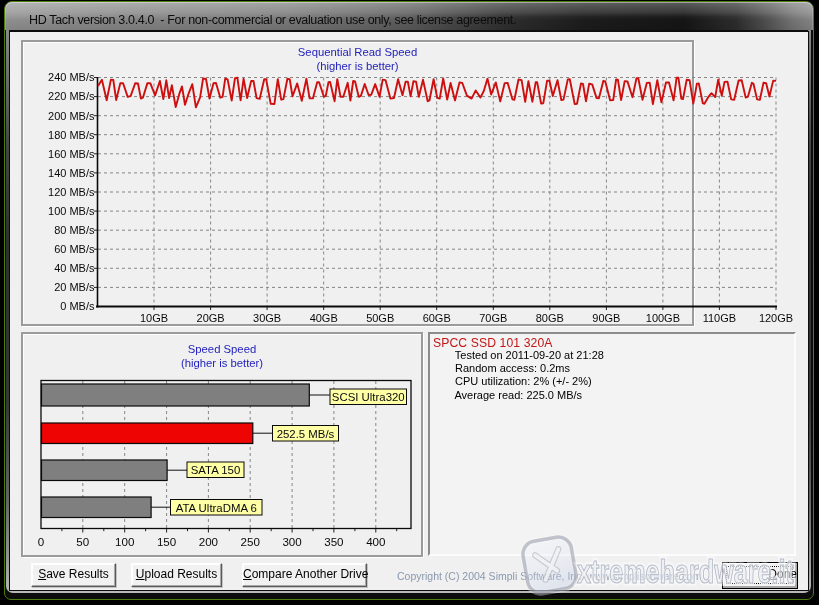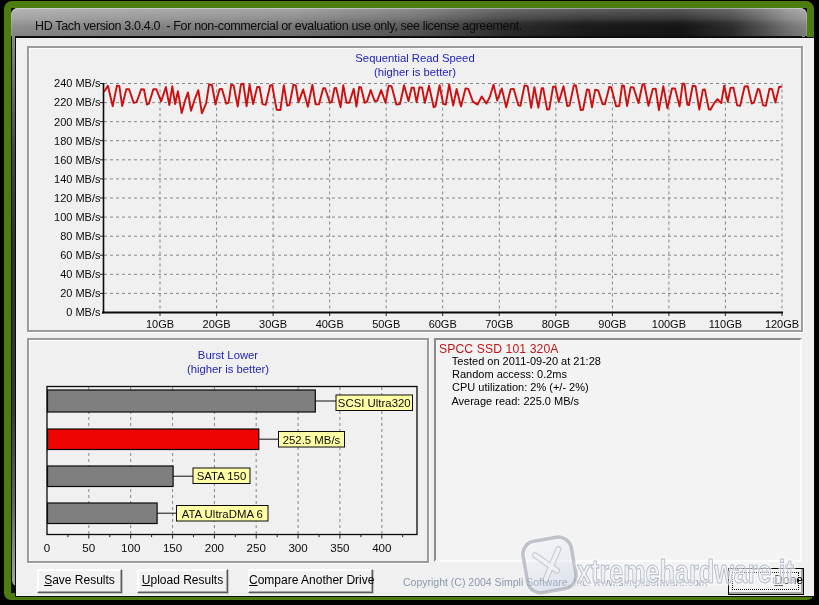--- a/index.html
+++ b/index.html
@@ -1,25 +1,25 @@
 <!DOCTYPE html>
 <html><head><meta charset="utf-8"><title>HD Tach</title><style>
 *{margin:0;padding:0;box-sizing:border-box}
 html,body{width:819px;height:605px;background:#000;overflow:hidden;font-family:"Liberation Sans",sans-serif}
-#win{position:absolute;left:4px;top:1px;width:810px;height:599px;border-radius:8px 8px 7px 7px;background:#0c0c0c;border:7px solid #4d7c0f}
+#win{position:absolute;left:4px;top:1px;width:810px;height:599px;border-radius:8px 8px 7px 7px;background:#0c0c0c;border:1px solid #4d7c0f}
 #ring{position:absolute;inset:0 2.5px 6.5px 1px;border-radius:7px;background:linear-gradient(to bottom,#9a9a9a 0px,#787878 55px,#454545 145px,#2f2f2f 245px,#373737 400px,#666666 500px,#989898 560px,#bababa 592px)}
 #ringmask{position:absolute;inset:2px 5px 9px 3.5px;border-radius:5px;background:#0e0e0e}
 #title{position:absolute;left:0;top:0;right:0;height:28px;z-index:2;border-radius:7px 7px 0 0;
 background:linear-gradient(to right,#969696 0%,#8d8d8d 10%,#7d7d7d 35%,#5e5e5e 50%,#303030 62%,#1d1d1d 72%,#161616 84%,#2f2f2f 90.5%,#565656 94.5%,#787878 97.5%,#8a8a8a 100%);box-shadow:inset 0 1px 0 rgba(235,235,235,0.45),inset 1px 0 0 rgba(210,210,210,0.3),inset -1px 0 0 rgba(210,210,210,0.3);}
 #title:before{content:"";position:absolute;inset:0;border-radius:7px 7px 0 0;
 background:linear-gradient(to bottom,rgba(255,255,255,0.30) 0%,rgba(255,255,255,0.14) 38%,rgba(255,255,255,0.03) 52%,rgba(0,0,0,0.05) 65%,rgba(0,0,0,0.12) 100%);}
 #title span{position:absolute;left:24px;top:11px;font-size:12.5px;letter-spacing:-0.35px;color:#0c0c0c;white-space:pre;z-index:2}
 #client{position:absolute;left:4px;top:29px;width:800px;height:560px;background:#f0f0f0;border:1px solid #0c0c0c;z-index:3}
 .gbox{position:absolute;border:2px solid #9b9b9b;box-shadow:1px 1px 0 rgba(255,255,255,0.95), inset 1px 1px 0 rgba(255,255,255,0.9)}
-#gtop{left:11px;top:8px;width:776px;height:286px}
+#gtop{left:11px;top:8px;width:673px;height:286px}
 #gburst{left:11px;top:300px;width:402px;height:225px}
 #panel{position:absolute;left:418px;top:300px;width:368px;height:224px;background:#f3f3f3;border:2px solid;border-color:#8b8b8b #fcfcfc #fcfcfc #8b8b8b}
 .ctitle{position:absolute;left:0;width:100%;text-align:center;font-size:11.3px;color:#2323bd}
 #gtop svg,#gburst svg{position:absolute;left:0;top:0}
 #ptitle{position:absolute;left:3px;top:2px;font-size:12.2px;font-weight:normal;color:#c31616;letter-spacing:0.1px}
 .pline{position:absolute;font-size:11px;color:#000;line-height:13.2px;white-space:pre}
 .btn{position:absolute;height:24px;white-space:nowrap;background:#f1f1f1;border:1px solid;border-color:#fdfdfd #5a5a5a #5a5a5a #fdfdfd;box-shadow:inset -1px -1px 0 #a8a8a8, inset 1px 1px 0 #fff, 1px 1px 0 rgba(0,0,0,0.18);font-size:12px;color:#000;text-align:center;line-height:21.5px}
 #done{position:absolute;left:712px;top:530px;width:76px;height:27px;background:#f1f1f1;border:1px solid #000;box-shadow:inset -2px -2px 0 #a8a8a8, inset 1px 1px 0 #fff}
 #done .foc{position:absolute;left:3px;top:3px;right:4px;bottom:4px;border:1px dotted #000}
 #done .txt{position:absolute;width:100%;top:4px;text-align:right;font-size:12px}
@@ -111,21 +111,21 @@
           <text x="606.4" y="321" text-anchor="middle" class="t">90GB</text>
           <text x="662.9" y="321" text-anchor="middle" class="t">100GB</text>
           <text x="719.4" y="321" text-anchor="middle" class="t">110GB</text>
           <text x="776.0" y="321" text-anchor="middle" class="t">120GB</text>
 <line x1="97.5" y1="76.5" x2="97.5" y2="307" stroke="#0a0a0a" stroke-width="1.6"></line>
 <line x1="96" y1="306" x2="777" y2="306" stroke="#0a0a0a" stroke-width="1.9"></line>
 <path d="M98.0 85.6L101.9 79.3L106.7 99.7L110.9 79.1L113.3 79.5L116.2 99.6L120.3 82.6L123.1 82.8L127.7 96.4L130.6 95.6L135.2 82.7L138.0 83.0L140.9 98.1L142.9 97.2L147.4 82.6L150.3 82.7L155.1 94.9L159.9 80.5L163.3 98.5L166.3 79.8L169.1 97.5L171.9 84.8L175.7 106.5L179.3 93.4L182.0 85.9L185.0 104.3L188.7 92.8L192.3 83.7L195.9 106.8L200.1 96.9L203.1 78.0L206.0 78.5L209.5 98.0L213.5 82.8L216.0 82.5L220.3 97.2L222.6 96.3L225.2 78.1L227.6 78.9L231.7 100.0L235.0 77.6L237.4 77.3L240.6 99.8L243.6 78.2L247.1 97.5L251.2 80.4L253.5 80.5L256.6 97.6L259.7 98.4L264.2 78.8L266.2 78.8L270.7 103.3L274.4 103.6L277.8 78.6L281.2 99.2L283.4 98.6L287.4 78.2L289.8 79.0L292.5 95.9L297.2 82.9L301.8 100.3L306.4 78.1L309.6 97.9L312.9 97.9L317.2 81.8L319.1 81.8L323.9 96.2L325.8 95.3L328.5 81.6L330.1 81.4L334.6 100.7L337.3 78.7L340.5 96.2L343.3 96.3L347.7 82.3L350.4 100.0L353.2 80.5L355.1 81.0L358.7 96.3L360.9 95.4L364.7 83.5L368.6 94.5L371.3 94.2L375.2 83.6L379.5 96.3L382.7 79.1L385.5 79.6L390.4 98.1L394.0 97.5L398.1 78.7L402.5 94.7L405.6 81.1L407.9 81.3L410.6 95.9L413.4 80.8L416.1 81.2L418.8 96.4L423.0 79.2L427.7 100.7L429.5 99.8L433.6 78.7L437.2 97.3L439.7 98.1L443.2 78.0L447.2 99.1L450.6 82.5L455.0 99.9L459.5 81.9L462.3 82.5L466.9 95.1L471.6 98.1L475.7 89.9L480.4 97.1L483.8 90.5L487.5 78.1L491.2 94.0L495.8 81.9L500.2 100.9L504.7 82.6L507.7 82.4L512.4 98.8L514.4 99.3L518.5 79.0L521.6 79.6L525.2 101.3L528.4 80.6L532.4 101.2L535.7 81.7L537.2 81.8L541.1 103.0L543.3 102.7L547.1 80.2L549.5 80.2L552.8 95.5L557.5 79.7L561.3 99.5L563.5 99.1L567.8 78.9L569.8 78.7L574.7 103.6L577.0 103.2L581.0 82.9L583.0 83.5L586.0 100.8L589.2 83.2L592.2 83.9L596.6 97.6L598.9 97.8L603.4 80.3L605.3 81.0L610.1 99.8L613.2 99.6L616.1 79.0L617.9 79.2L621.1 99.6L624.7 80.6L627.5 81.0L632.5 96.7L636.5 77.6L638.3 77.7L642.5 99.3L646.8 82.4L649.7 82.2L652.9 103.7L657.3 79.7L661.4 101.9L666.0 82.0L669.0 82.0L673.6 99.9L676.6 77.2L678.4 77.2L681.3 98.0L683.0 98.6L686.7 79.3L689.6 79.8L693.3 103.2L696.9 83.1L698.8 82.9L702.8 102.7L704.4 103.3L708.2 96.7L711.5 92.7L715.2 96.6L718.2 79.2L721.8 95.2L724.5 81.4L727.5 81.3L731.2 98.9L734.2 99.2L738.6 80.0L741.7 79.7L745.7 97.1L748.0 96.1L751.9 82.3L753.4 83.0L757.1 98.9L759.9 99.3L763.5 82.2L766.1 82.6L769.4 96.1L773.2 80.1L776 80.4" fill="none" stroke="#cd0f0f" stroke-width="1.9" stroke-linejoin="round"></path>
 </svg>
     </div>
     <div id="gburst" class="gbox">
-      <div class="ctitle" style="top:9px">Burst Lower</div>
+      <div class="ctitle" style="top:9px">Speed Speed</div>
       <div class="ctitle" style="top:23px">(higher is better)</div>
       <svg id="svgburst" viewBox="23 333 398 221" width="398" height="221">
 <style>.g{stroke:#868686;stroke-width:1;stroke-dasharray:3 3;fill:none}.lb{font:11.4px "Liberation Sans",sans-serif;fill:#0a0a0a}.xb{font:11.6px "Liberation Sans",sans-serif;fill:#0a0a0a}</style>
 <line x1="82.8" y1="380" x2="82.8" y2="527" class="g"></line>
           <line x1="124.7" y1="380" x2="124.7" y2="527" class="g"></line>
           <line x1="166.6" y1="380" x2="166.6" y2="527" class="g"></line>
           <line x1="208.4" y1="380" x2="208.4" y2="527" class="g"></line>
           <line x1="250.2" y1="380" x2="250.2" y2="527" class="g"></line>
           <line x1="292.1" y1="380" x2="292.1" y2="527" class="g"></line>
           <line x1="333.9" y1="380" x2="333.9" y2="527" class="g"></line>
@@ -170,21 +170,21 @@
           <text x="166.6" y="545" text-anchor="middle" class="xb">150</text>
           <text x="208.4" y="545" text-anchor="middle" class="xb">200</text>
           <text x="250.2" y="545" text-anchor="middle" class="xb">250</text>
           <text x="292.1" y="545" text-anchor="middle" class="xb">300</text>
           <text x="333.9" y="545" text-anchor="middle" class="xb">350</text>
           <text x="375.8" y="545" text-anchor="middle" class="xb">400</text>
 </svg>
     </div>
     <div id="panel">
       <div id="ptitle">SPCC SSD 101 320A</div>
-      <div class="pline" style="left:13px;top:15px"> Tested on 2011-09-20 at 21:28
+      <div class="pline" style="left:22px;top:15px"> Tested on 2011-09-20 at 21:28
  Random access: 0.2ms
  CPU utilization: 2% (+/- 2%)
  Average read: 225.0 MB/s</div>
     </div>
     <div class="btn" style="left:21px;top:531px;width:85px"><u>S</u>ave Results</div>
     <div class="btn" style="left:232px;top:531px;width:125px"><u>C</u>ompare Another Drive</div>
     <div class="btn" style="left:121px;top:531px;width:91px"><u>U</u>pload Results</div>
     <div id="copyr">Copyright (C) 2004 Simpli Software, Inc. www.simplisoftware.com</div>
     <div id="done">
         <div class="foc"></div>

